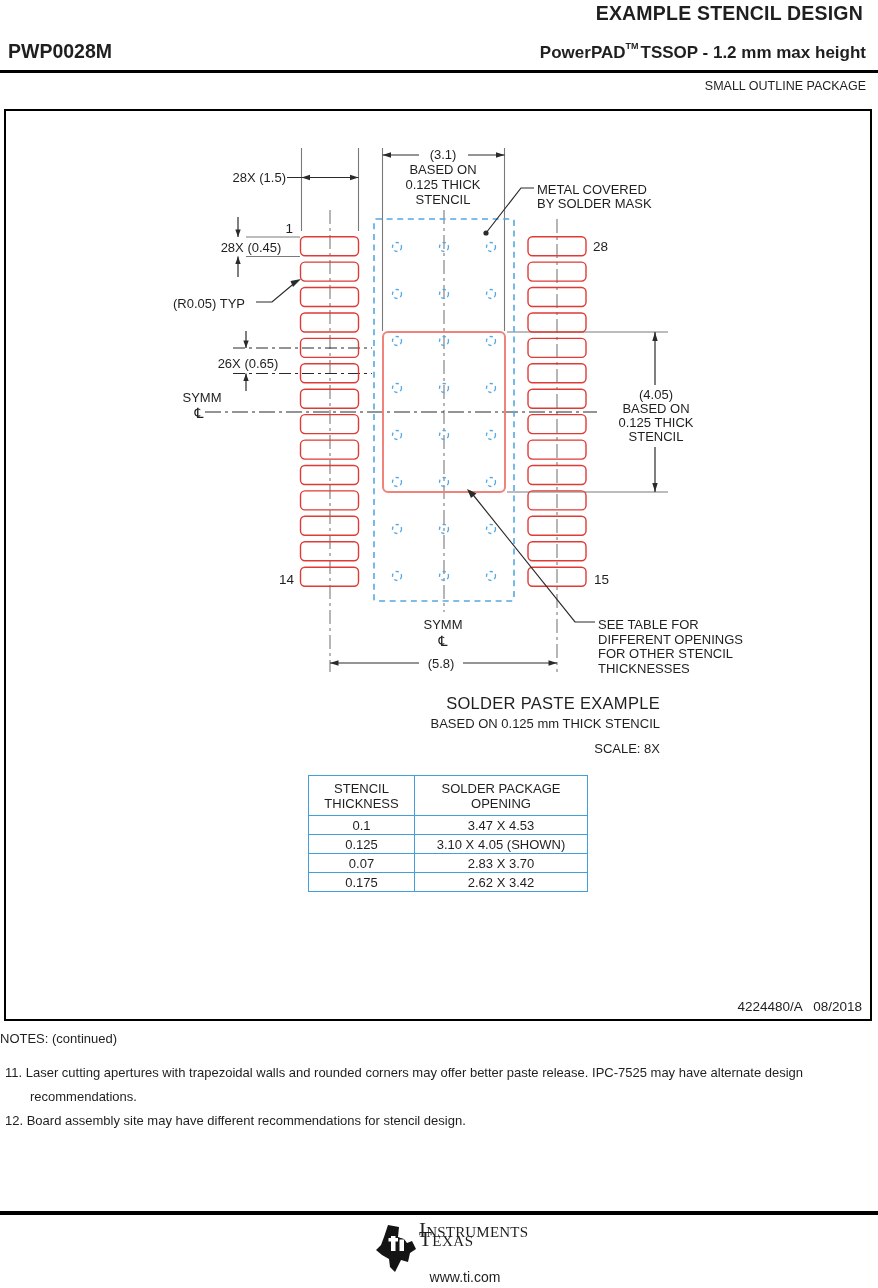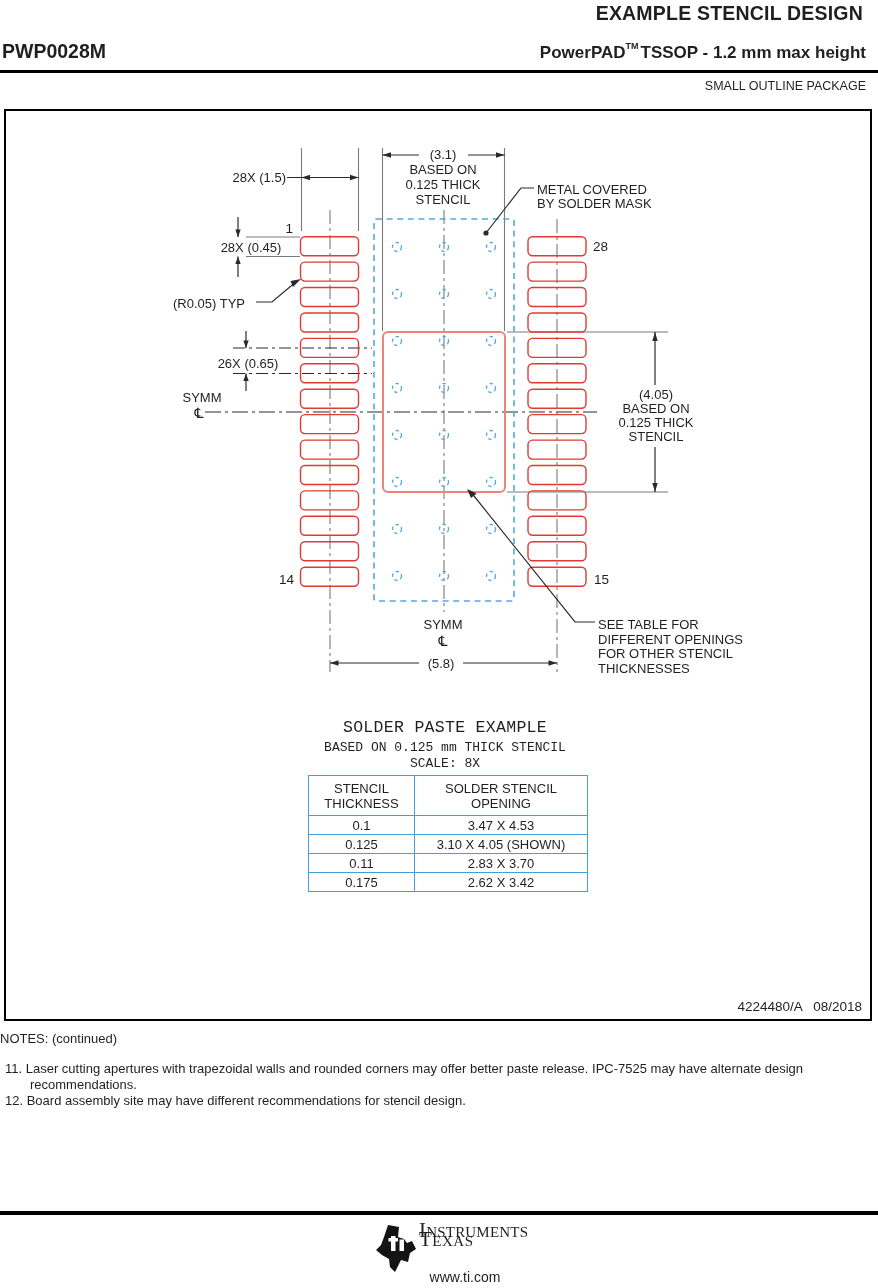--- a/index.html
+++ b/index.html
@@ -5,21 +5,21 @@
   * { margin:0; padding:0; box-sizing:border-box; }
   html,body { background:#ffffff; }
   body {
     position:relative; width:878px; height:1288px;
     font-family:"Liberation Sans", sans-serif; color:#1f1f1f; overflow:hidden;
   }
   .abs { position:absolute; }
 
   
   .doc-title { top:2px; right:15px; font-size:19.5px; font-weight:bold; letter-spacing:.2px; }
-  .part-number { top:40px; left:2px; font-size:19.5px; font-weight:bold; }
+  .part-number { top:40px; left:8px; font-size:19.5px; font-weight:bold; }
   .subtitle { top:43px; right:12px; font-size:17px; font-weight:bold; }
   .subtitle sup { font-size:9px; font-weight:bold; vertical-align:top; position:relative; top:-2px; margin-right:2px;}
   .rule-thick { left:0; width:878px; height:3px; background:#000; }
   .pkg-type { top:79px; right:12px; font-size:12.5px; }
 
   
   .frame { left:4px; top:109px; width:868px; height:912px; border:2px solid #000; }
 
   svg.draw { left:0; top:0; width:878px; height:1288px; }
   svg.draw text { font-family:"Liberation Sans", sans-serif; font-size:13px; fill:#1f1f1f; }
@@ -28,35 +28,35 @@
   .gline { stroke:#7a7a7a; stroke-width:1.1; fill:none; }
   .bline { stroke:#2a2a2a; stroke-width:1.2; fill:none; }
   .dashdot { stroke-dasharray:14 4 3 4; }
   .arrow { fill:#2a2a2a; stroke:none; }
   rect.pad { fill:none; stroke:#e03a36; stroke-width:1.4; }
   rect.thermal { fill:none; stroke:#ef837b; stroke-width:2; }
   rect.mask { fill:none; stroke:#55a8e2; stroke-width:1.6; stroke-dasharray:6 4.6; }
   circle.via { fill:none; stroke:#55a8e2; stroke-width:1.3; stroke-dasharray:3.4 3; }
 
   
-  .caption { left:230px; top:718px; width:430px; text-align:center;font-family:Liberation Mono, monospace; }
+  .caption { left:230px; top:694px; width:430px; text-align:right; }
   .caption .c1 { font-size:16.5px; letter-spacing:.3px; }
   .caption .c2 { font-size:13px; margin-top:3px; }
-  .caption .c3 { font-size:13px; margin-top:1px; }
+  .caption .c3 { font-size:13px; margin-top:10px; }
   table.spec { left:308px; top:775px; position:absolute; border-collapse:collapse; font-size:13px; }
   table.spec th, table.spec td { border:1.5px solid #429fd9; text-align:center; font-weight:normal; color:#1f1f1f; }
   table.spec th { width:106px; height:40px; line-height:15px; }
   table.spec th + th { width:173px; }
   table.spec td { height:19px; }
 
   .doc-number { top:999px; right:16px; font-size:13.5px; white-space:pre; }
 
   
   .notes-heading { top:1031px; left:0; font-size:13px; }
-  .notes { top:1061px; left:5px; width:848px; font-size:13px; line-height:16px; }
+  .notes { top:1061px; left:5px; width:848px; font-size:13px; line-height:24px; }
   .notes p { padding-left:25px; text-indent:-25px; }
 
   
   .rule-footer { top:1211px; left:0; width:878px; height:3.5px; background:#000; }
   .ti-logo-mark { left:376px; top:1224px; }
   .ti-word-1 { left:419px; top:1229px; font-family:"Liberation Serif", serif; font-weight:normal; font-variant:small-caps; font-size:21px; line-height:21px; letter-spacing:.5px; }
   .ti-word-2 { left:419px; top:1220px; font-family:"Liberation Serif", serif; font-weight:normal; font-variant:small-caps; font-size:21px; line-height:21px; letter-spacing:.2px; }
   .ti-site { left:400px; top:1269px; width:130px; text-align:center; font-size:14px; }
 </style>
 </head>
@@ -229,34 +229,34 @@
 <div class="abs caption">
   <div class="c1">SOLDER PASTE EXAMPLE</div>
   <div class="c2">BASED ON 0.125 mm THICK STENCIL</div>
   <div class="c3">SCALE: 8X</div>
 </div>
 
 <table class="spec">
   <thead>
     <tr>
       <th><span>STENCIL</span><br><span>THICKNESS</span></th>
-      <th><span>SOLDER STENCIL</span><br><span>OPENING</span></th>
+      <th><span>SOLDER PACKAGE</span><br><span>OPENING</span></th>
     </tr>
   </thead>
   <tbody>
     <tr>
         <td>0.1</td>
         <td>3.47 X 4.53</td>
       </tr>
     <tr>
         <td>0.125</td>
         <td>3.10 X 4.05 (SHOWN)</td>
       </tr>
     <tr>
-        <td>0.11</td>
+        <td>0.07</td>
         <td>2.83 X 3.70</td>
       </tr>
     <tr>
         <td>0.175</td>
         <td>2.62 X 3.42</td>
       </tr>
   </tbody>
 </table>
 
 <div class="abs doc-number">4224480/A   08/2018</div>

